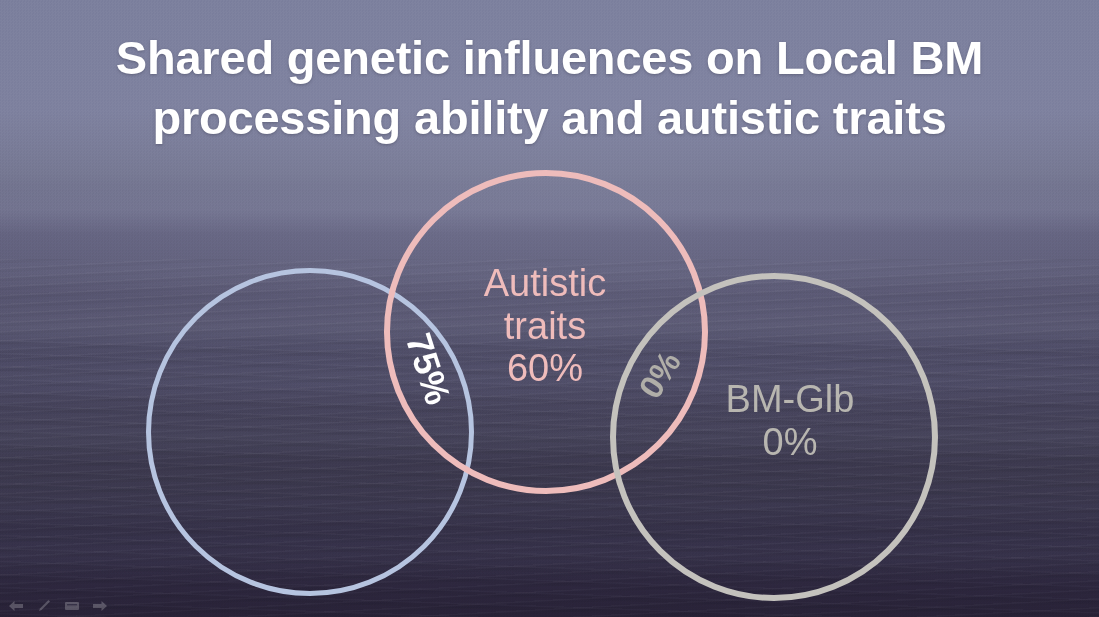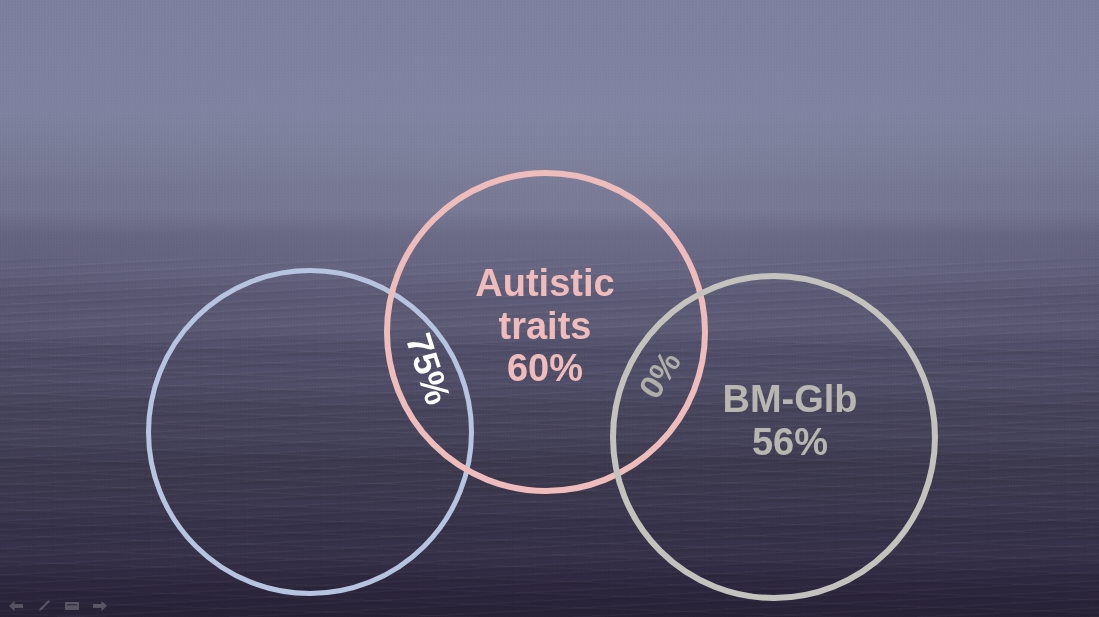--- a/index.html
+++ b/index.html
@@ -153,21 +153,21 @@
   }
   .circle-glb {
     left: 610px;  top: 273px;
     width: 328px; height: 328px;
     border: 6px solid #c4c2bd;
   }
 
   
   .label {
     position: absolute;
-    font-weight: bold;
+    font-weight: normal;
     line-height: 1.12;
     white-space: pre-line;
     text-align: center;
   }
   .label-loc {
     left: 168px; top: 377px;
     width: 250px;
     color: #b9c4dd;
     font-size: 38px;
     text-align: center;
@@ -235,34 +235,36 @@
 
 <div id="slide">
 
   <div class="bg-base"></div>
   <div class="bg-bands"></div>
   <div class="bg-ripple"></div>
   <div class="bg-ripple2"></div>
   <div class="bg-grain"></div>
   <div class="bg-haze"></div>
 
+  <div class="title">Shared genetic influences on Local BM
+processing ability and autistic traits</div>
 
   <div class="venn">
 
     <div class="circle circle-loc"></div>
     <div class="circle circle-aut"></div>
     <div class="circle circle-glb"></div>
 
 
     <div class="label label-aut">Autistic
 traits
 60%</div>
 
     <div class="label label-glb">BM-Glb
-56%</div>
+0%</div>
 
     <div class="label-rot label-overlap-left">75%</div>
 
     <div class="label-rot label-overlap-right">0%</div>
   </div>
 
   <div class="controls">
     <div class="ctrl">
       <svg width="16" height="12" viewBox="0 0 16 12" aria-hidden="true">
         <path d="M6.5 1 L1 6 L6.5 11 L6.5 8 L15 8 L15 4 L6.5 4 Z" fill="#ffffff"></path>

